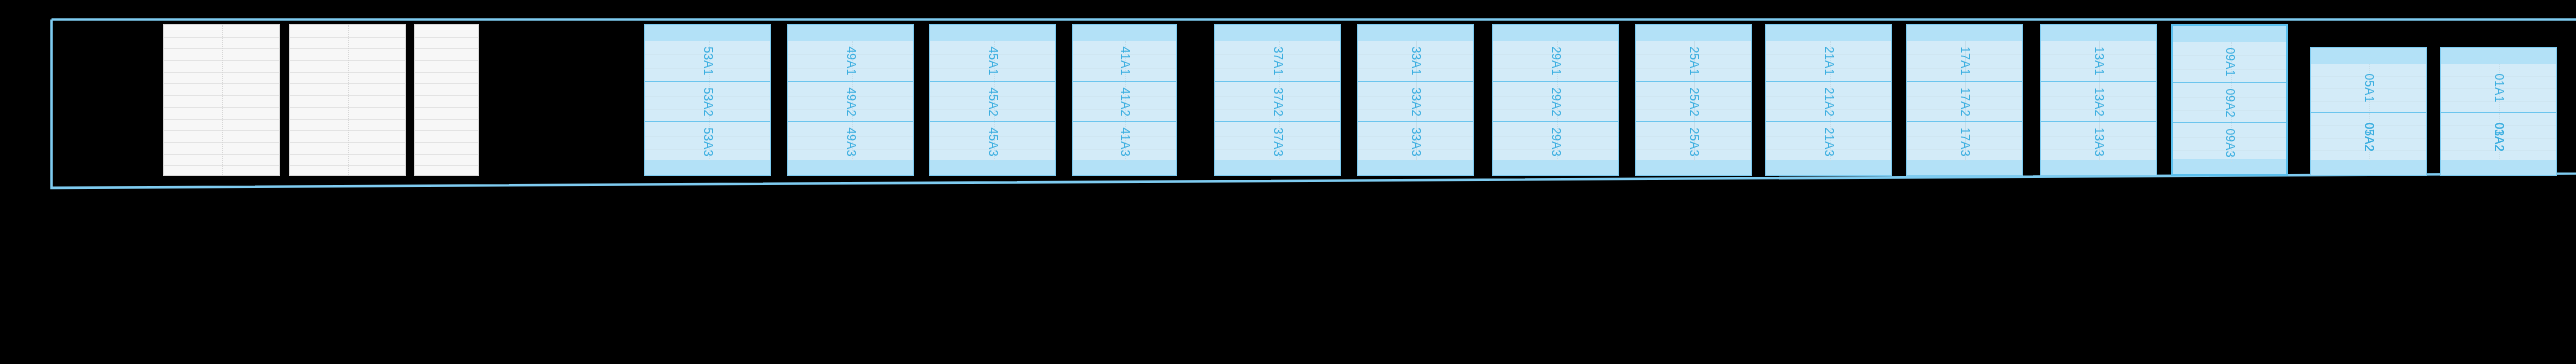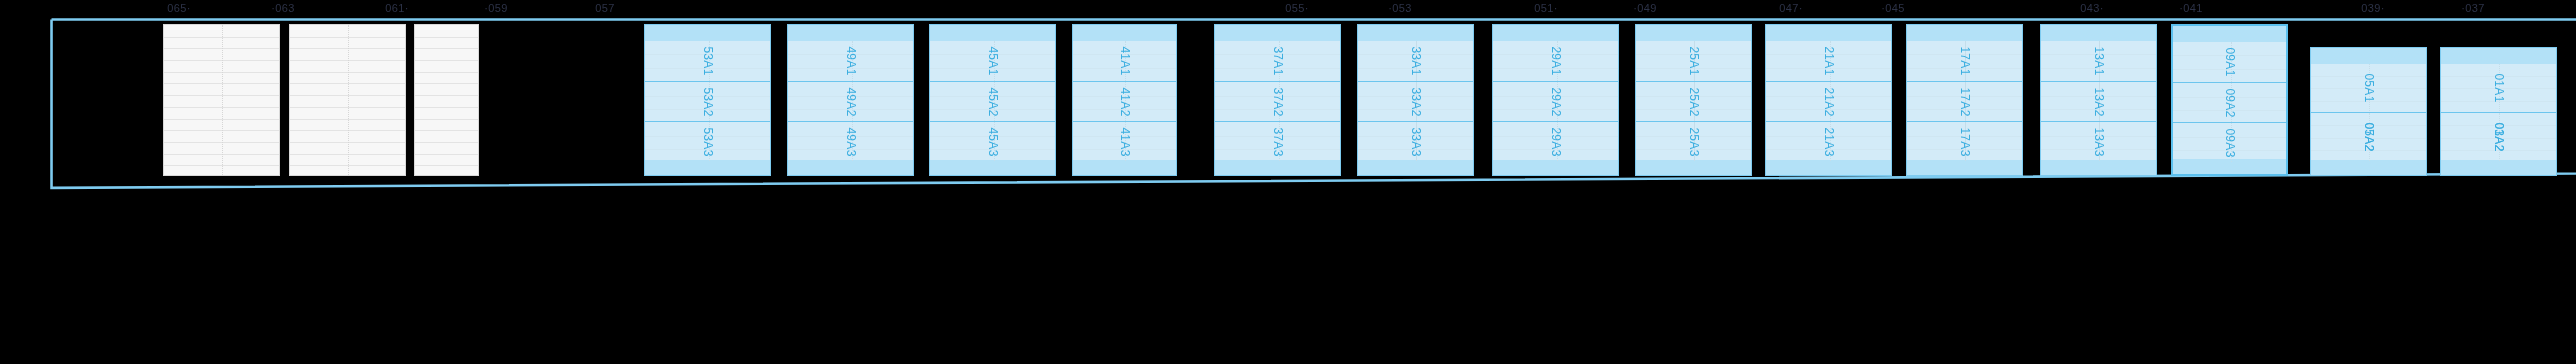--- a/index.html
+++ b/index.html
@@ -89,37 +89,20 @@
     font-size:12px;
     letter-spacing:0.3px;
     color:#3aaee0;
   }
 </style>
 </head>
 <body>
 
 <div id="stage">
 
-  <div class="ruler" id="ruler">
-      <div class="tick" style="left: 179px; color: rgb(44, 50, 71);">065·</div>
-      <div class="tick" style="left: 283px; color: rgb(44, 50, 71);">·063</div>
-      <div class="tick" style="left: 397px; color: rgb(44, 50, 71);">061·</div>
-      <div class="tick" style="left: 496px; color: rgb(44, 50, 71);">·059</div>
-      <div class="tick" style="left: 605px; color: rgb(44, 50, 71);">057</div>
-      <div class="tick" style="left: 1297px; color: rgb(44, 50, 71);">055·</div>
-      <div class="tick" style="left: 1400px; color: rgb(44, 50, 71);">·053</div>
-      <div class="tick" style="left: 1546px; color: rgb(44, 50, 71);">051·</div>
-      <div class="tick" style="left: 1645px; color: rgb(44, 50, 71);">·049</div>
-      <div class="tick" style="left: 1791px; color: rgb(44, 50, 71);">047·</div>
-      <div class="tick" style="left: 1893px; color: rgb(44, 50, 71);">·045</div>
-      <div class="tick" style="left: 2092px; color: rgb(44, 50, 71);">043·</div>
-      <div class="tick" style="left: 2191px; color: rgb(44, 50, 71);">·041</div>
-      <div class="tick" style="left: 2373px; color: rgb(44, 50, 71);">039·</div>
-      <div class="tick" style="left: 2473px; color: rgb(44, 50, 71);">·037</div>
-    </div>
 
   <svg class="hull" id="hull-svg" viewBox="0 0 3000 206" preserveAspectRatio="none">
     <polyline id="hull-path" fill="none" points="60,4 5020,4 5400,28 5580,48 5790,108 5950,198 5790,196 5580,172 5400,162 5020,172 60,200 60,4" stroke="#7ecbf0" stroke-width="3"></polyline>
   </svg>
 
   <div id="bays-layer">
       <div class="bay empty" style="left: 163px; top: 24px; width: 117px; height: 152px; background: rgb(247, 247, 247);">
         <div class="rowline" style="top: 11.7px;"></div>
         <div class="rowline" style="top: 23.4px;"></div>
         <div class="rowline" style="top: 35px;"></div>

